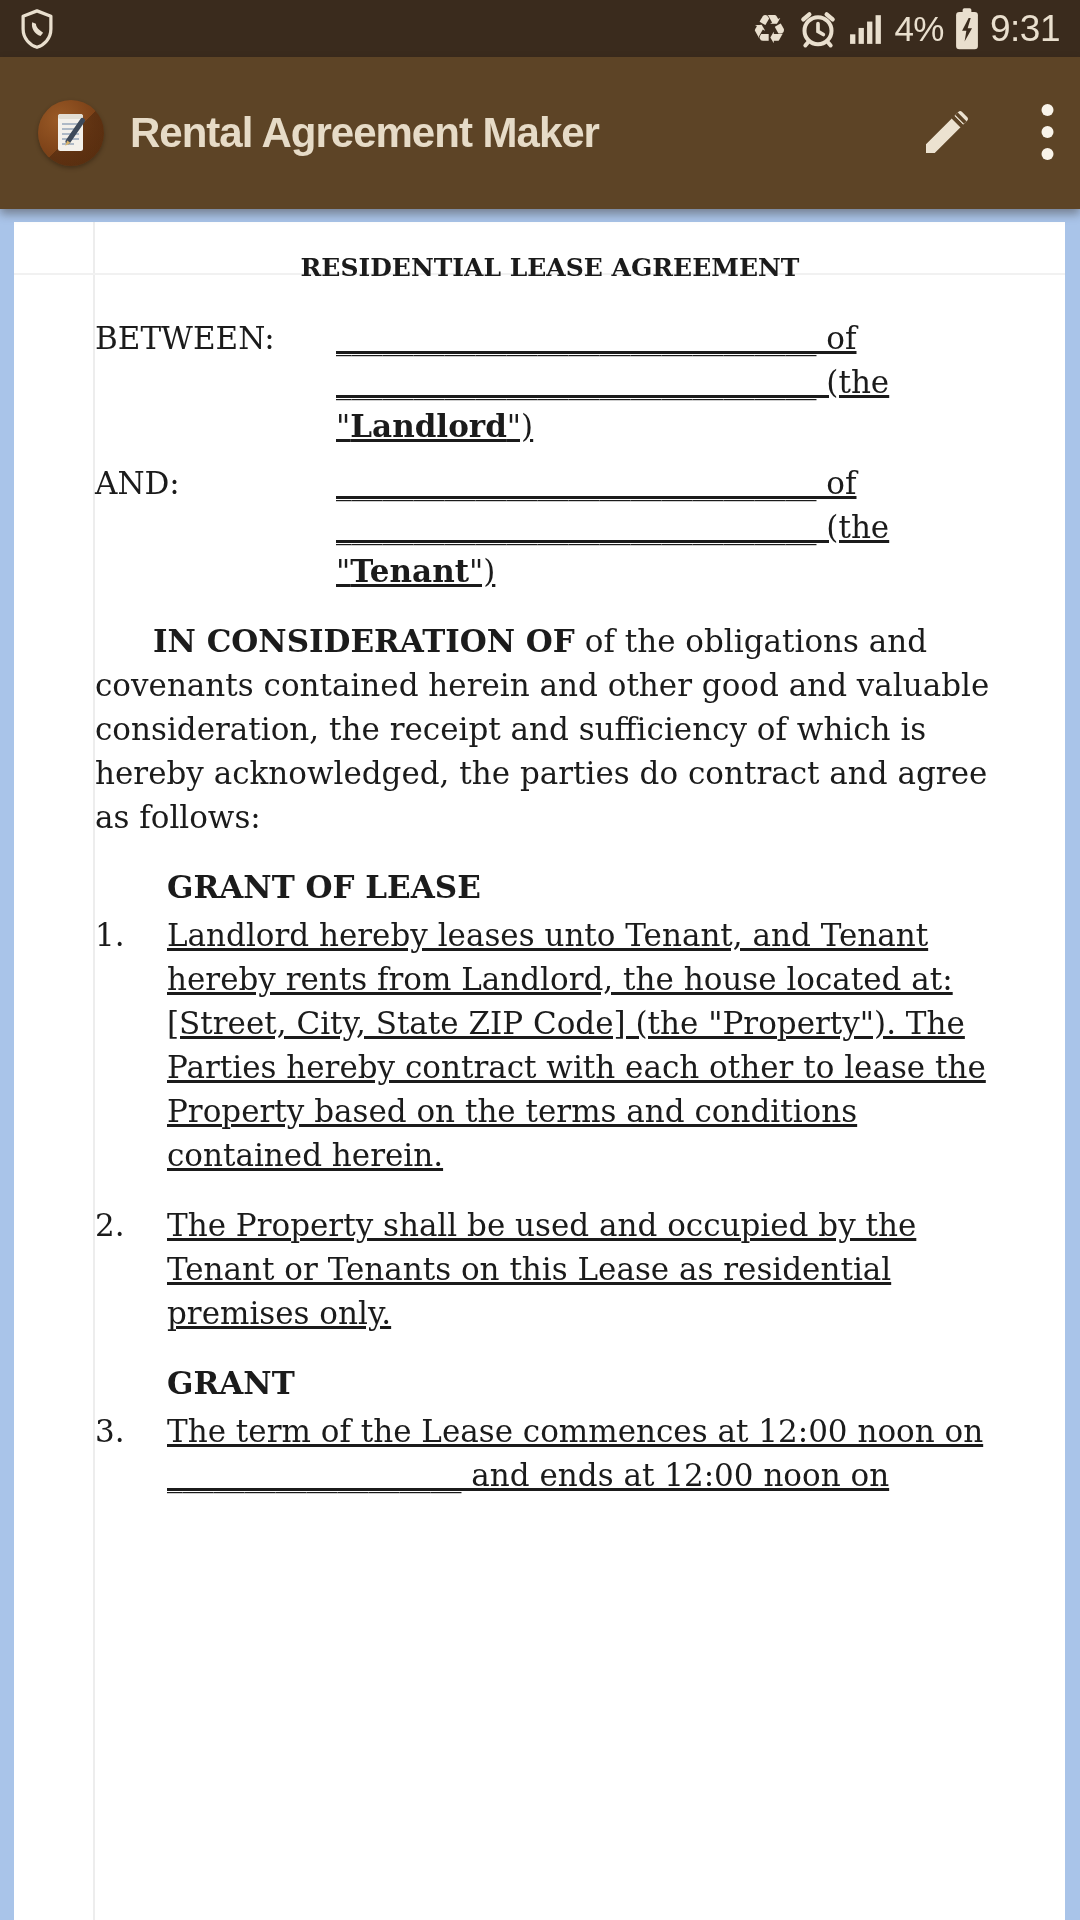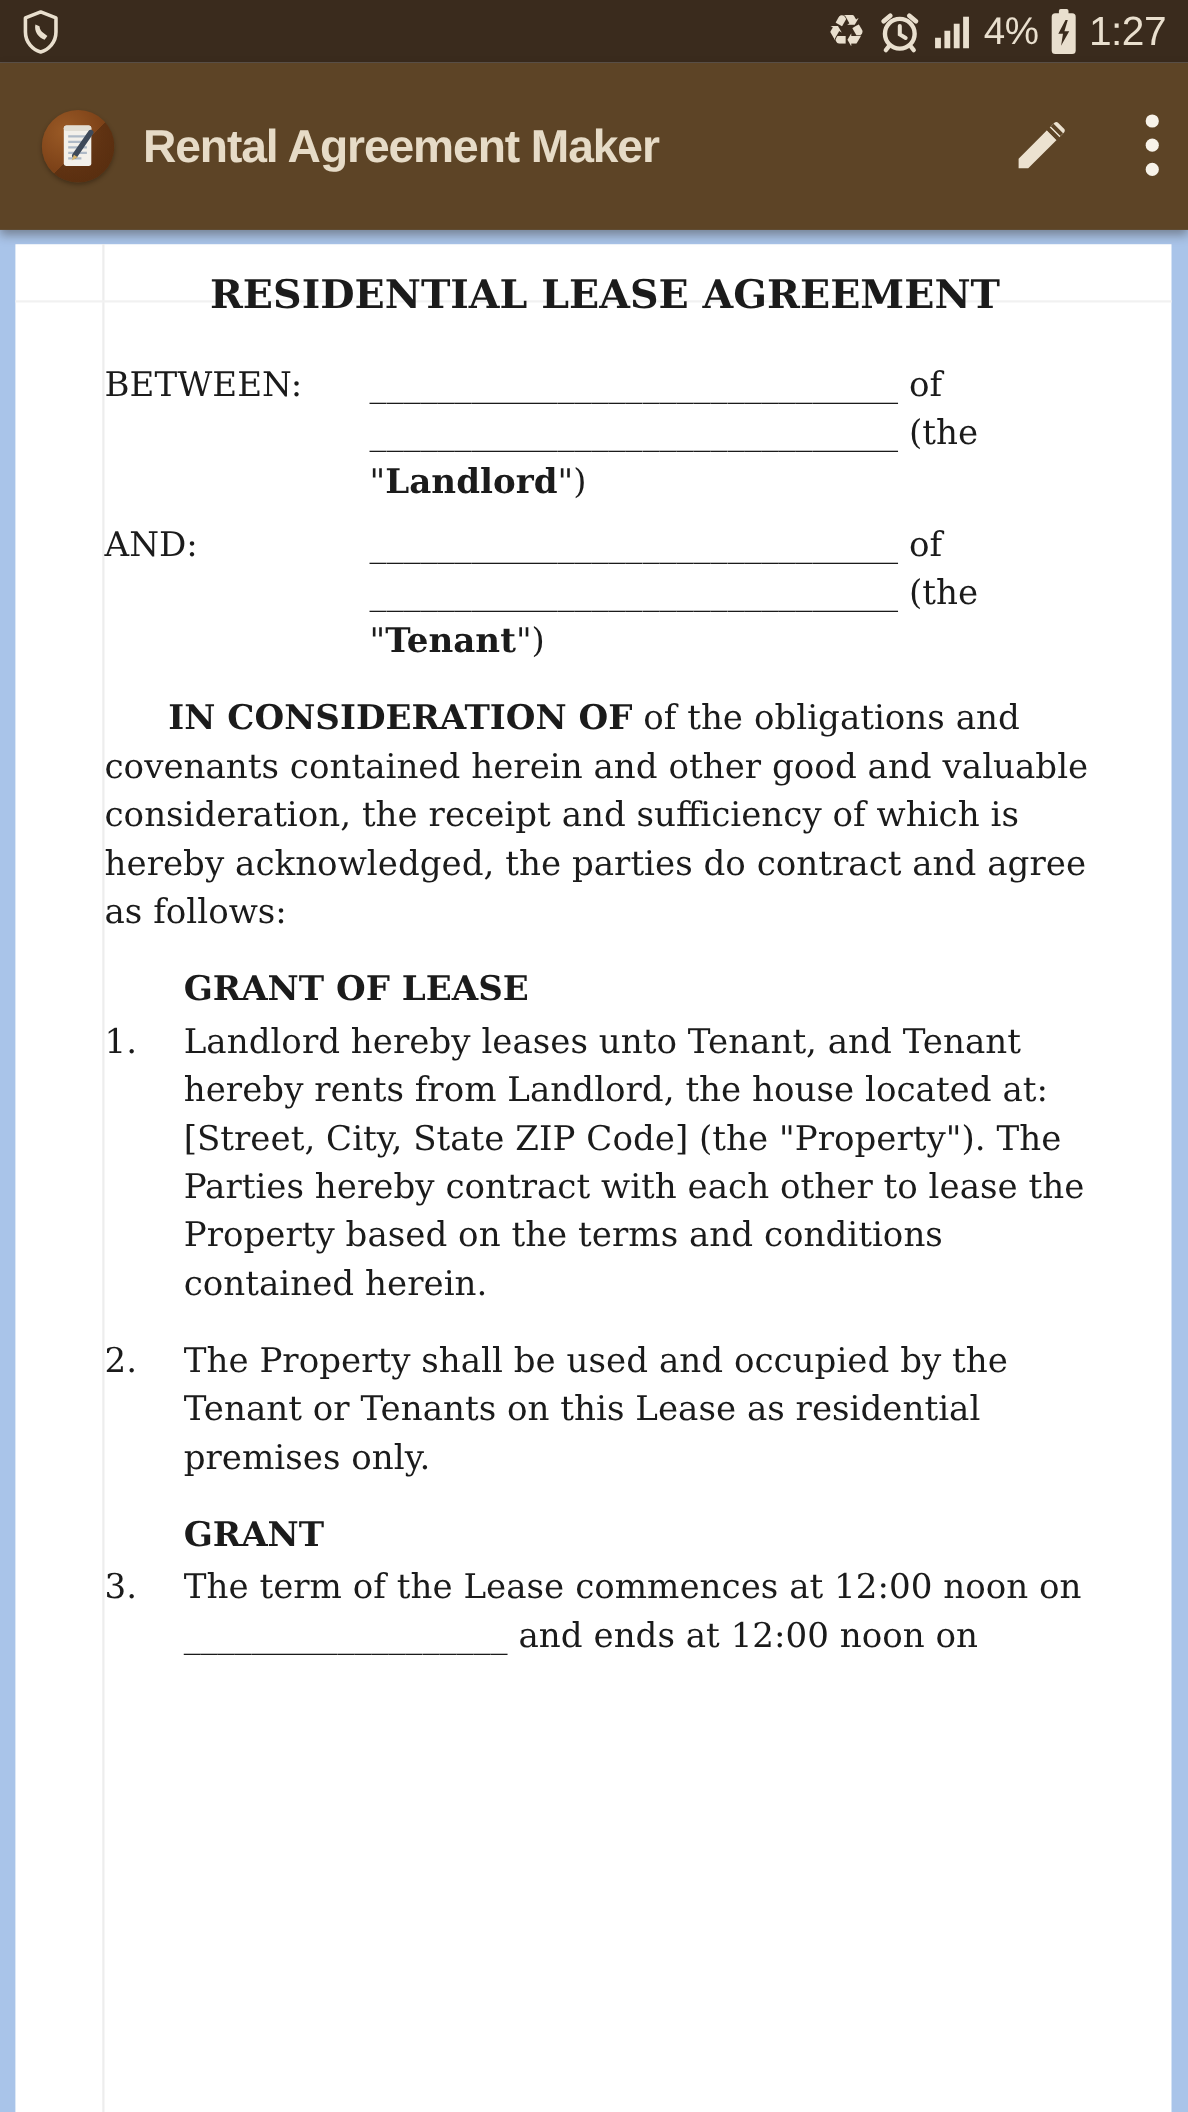--- a/index.html
+++ b/index.html
@@ -74,29 +74,29 @@
   }
   .doc{
     position:relative;
     padding:10px 60px 0 81px;
     font-family:"DejaVu Serif",serif;
     font-size:31px;line-height:44px;color:#1b1b1b;
   }
   .doc b{font-weight:bold;}
   .doc-heading{
     text-align:center;font-weight:bold;
-    font-size:36px;line-height:48px;
-    margin:12px 0 36px;
+    font-size:25px;line-height:48px;
+    margin:12px 0 24px;
   }
   .doc-para{margin:0 0 26px;}
   .doc-para.indent{text-indent:58px;}
   .doc-labeled{display:flex;margin:0 0 26px;gap:45px;}
   .doc-labeled.gap-small{margin-bottom:13px;}
   .doc-label{flex:0 0 196px;width:196px;}
-  .doc-flex-body{flex:1;min-width:0;}
+  .doc-flex-body{flex:1;min-width:0;text-decoration:underline;}
   .doc-subheading{font-weight:bold;margin:0 0 4px 72px;}
   .doc-numbered{display:flex;margin:0 0 26px;}
   .doc-num{flex:0 0 72px;width:72px;}
 </style>
 </head>
 <body>
 
 <div class="status-bar">
   <span>
     <svg class="icon-svg" width="34" height="40" viewBox="0 0 24 28">
@@ -123,21 +123,21 @@
       </svg>
     </span>
     <span class="sb-text">4%</span>
     <span>
       <svg class="icon-svg" width="24" height="42" viewBox="0 0 22 38">
         <rect x="7" y="0" width="8" height="5" rx="1.5" fill="#e9dfce"></rect>
         <rect x="1" y="3.5" width="20" height="34" rx="3" fill="#e9dfce"></rect>
         <polygon points="12.5,9 6.5,20.5 10.4,20.5 8.8,30.5 15.6,18.4 11.6,18.4 14.4,9" fill="#3a2b1d"></polygon>
       </svg>
     </span>
-    <span class="sb-text sb-time">1:27</span>
+    <span class="sb-text sb-time">9:31</span>
   </span>
 </div>
 
 <div class="app-bar">
   <div class="app-icon">
     <svg width="40" height="44" viewBox="0 0 38 44">
       <rect x="6" y="3" width="25" height="37" rx="2.5" fill="#f3f0ea"></rect>
       <rect x="6" y="3" width="25" height="5" rx="2.5" fill="#e2ded4"></rect>
       <path d="M10 13 H27 M10 18 H27 M10 23 H27 M10 28 H27 M10 33 H22" stroke="#aeb9c6" stroke-width="2"></path>
       <path d="M30.5 9.5 L16 30.5" stroke="#3e4a5a" stroke-width="5" stroke-linecap="round"></path>

